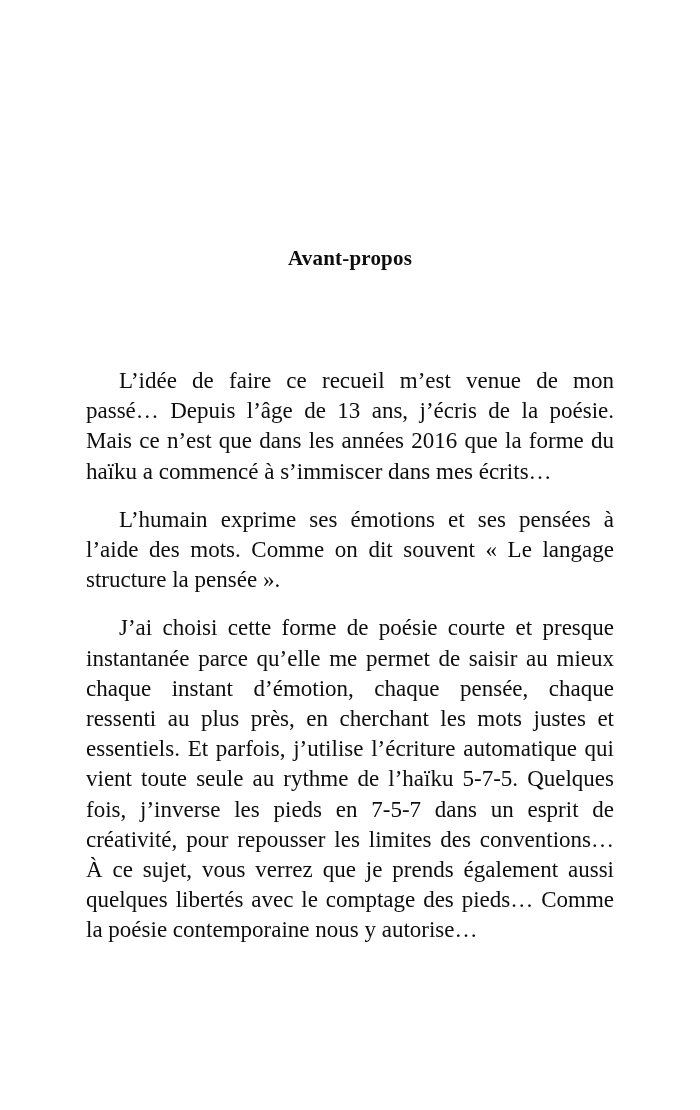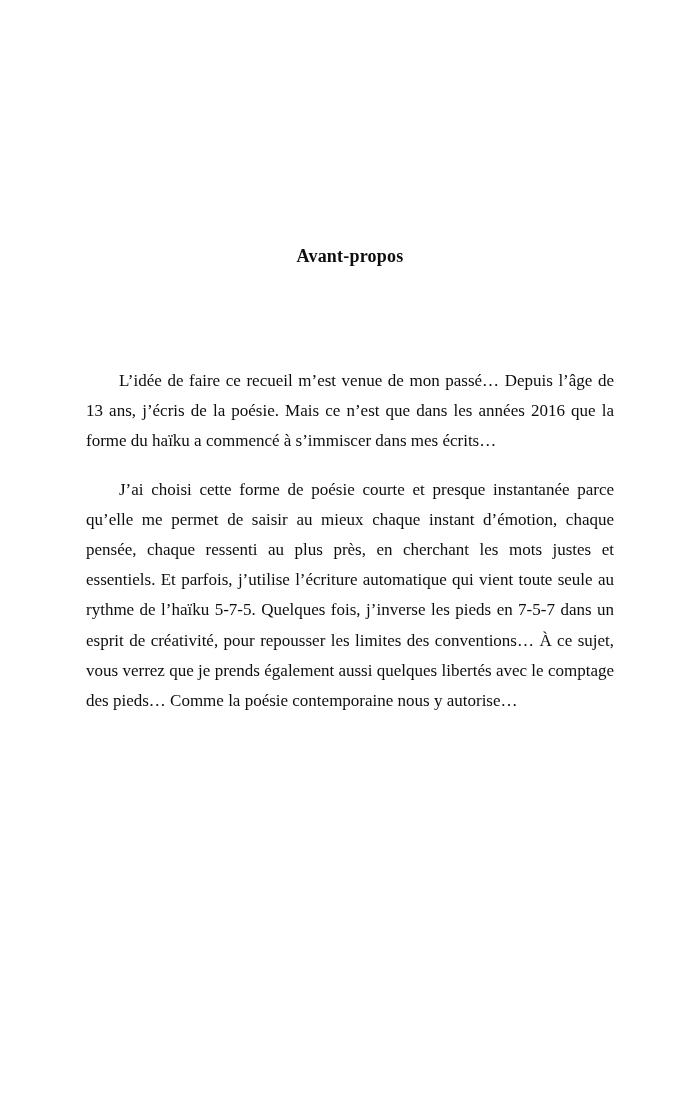--- a/index.html
+++ b/index.html
@@ -12,53 +12,54 @@
     width: 700px;
     height: 1110px;
     background: #ffffff;
     font-family: "Liberation Serif", "DejaVu Serif", serif;
     color: #0d0d0d;
     overflow: hidden;
   }
   .chapter-title {
     margin: 0;
     padding: 0;
-    font-size: 18px;
+    font-size: 21px;
     font-weight: bold;
     text-align: center;
     letter-spacing: 0.2px;
     position: absolute;
     left: 86px;
     top: 246px;
     width: 528px;
   }
   .body-text {
     position: absolute;
     left: 86px;
     top: 366px;
     width: 528px;
   }
   .para {
     margin: 0 0 18px 0;
-    font-size: 17px;
+    font-size: 23px;
     line-height: 30.2px;
     text-align: justify;
     text-justify: inter-word;
     text-indent: 33px;
     hyphens: none;
   }
   .para:last-child {
     margin-bottom: 15px;
   }
 </style>
 </head>
 <body>
 
 <div class="page">
 
   <h1 class="chapter-title">Avant-propos</h1>
 
   <div class="body-text">
     <p class="para">L’idée de faire ce recueil m’est venue de mon passé… Depuis l’âge de 13 ans, j’écris de la poésie. Mais ce n’est que dans les années 2016 que la forme du haïku a commencé à s’immiscer dans mes écrits…</p>
+    <p class="para">L’humain exprime ses émotions et ses pensées à l’aide des mots. Comme on dit souvent « Le langage structure la pensée ».</p>
     <p class="para">J’ai choisi cette forme de poésie courte et presque instantanée parce qu’elle me permet de saisir au mieux chaque instant d’émotion, chaque pensée, chaque ressenti au plus près, en cherchant les mots justes et essentiels. Et parfois, j’utilise l’écriture automatique qui vient toute seule au rythme de l’haïku 5-7-5. Quelques fois, j’inverse les pieds en 7-5-7 dans un esprit de créativité, pour repousser les limites des conventions… À ce sujet, vous verrez que je prends également aussi quelques libertés avec le comptage des pieds… Comme la poésie contemporaine nous y autorise…</p>
   </div>
 
 </div>
 
 </body></html>

